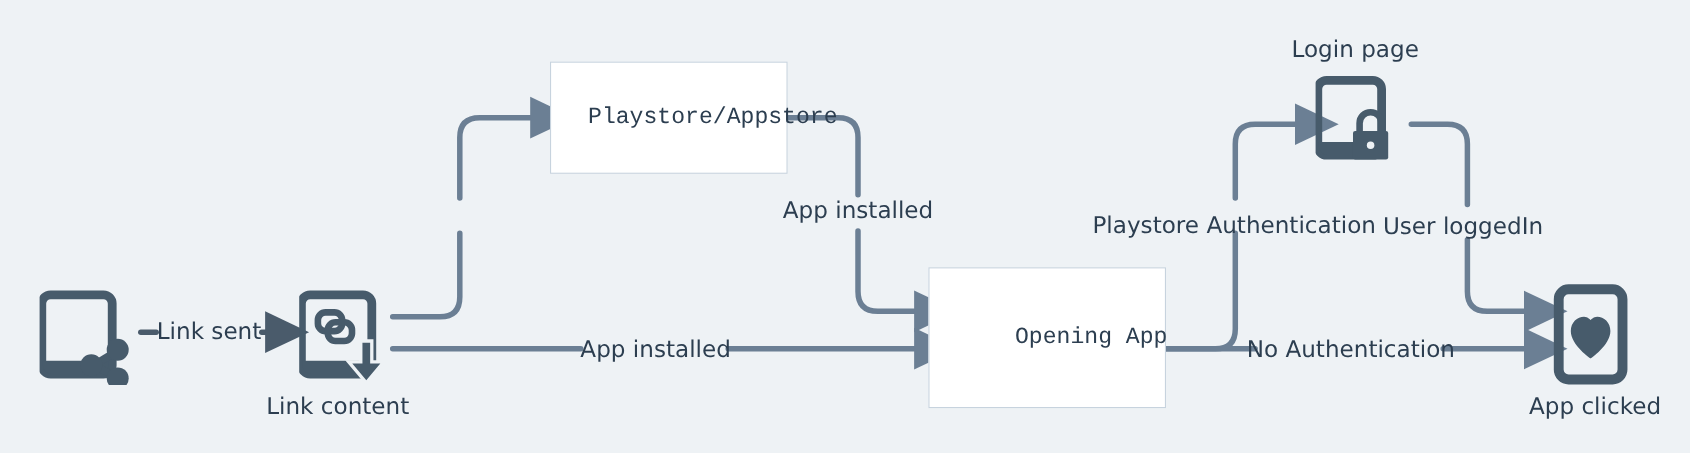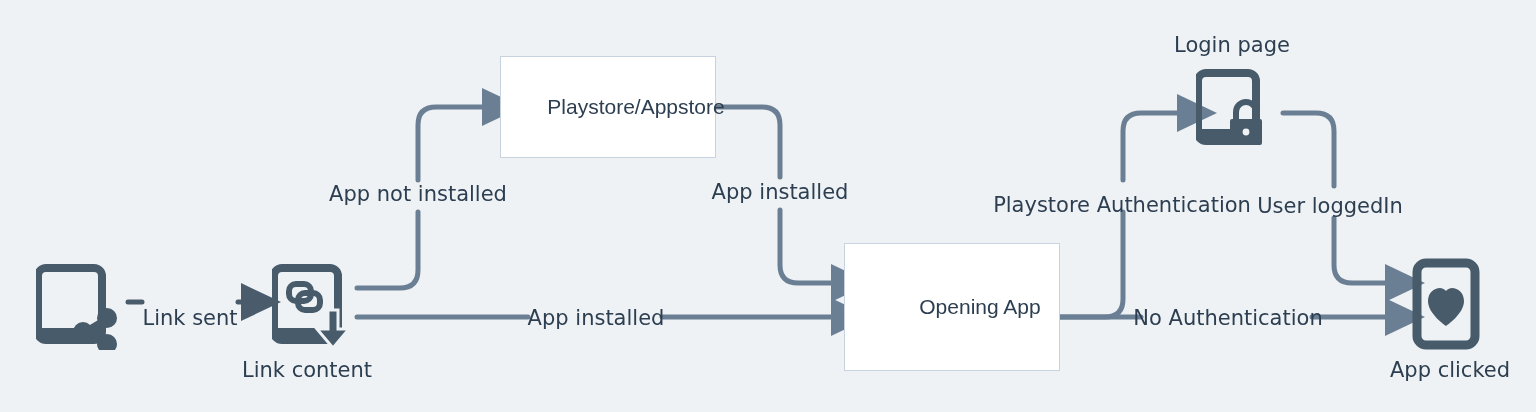--- a/index.html
+++ b/index.html
@@ -32,30 +32,30 @@
     font-size: 21px;
     line-height: 1;
     white-space: nowrap;
     font-family: "DejaVu Sans", "Liberation Sans", sans-serif;
   }
   .lbl.center {
     transform: translate(-50%, -50%);
   }
   .boxtext {
     position: absolute;
-    left: 4px;
+    left: 16px;
     top: 0;
     width: 100%;
     height: 100%;
     display: flex;
     align-items: center;
     justify-content: center;
     color: #2c3e50;
     font-size: 21px;
-    font-family: Liberation Sans, sans-serif;
+    font-family: Liberation Mono, monospace;
     padding-left: 24px;
   }
   .node-box {
     position: absolute;
     background: #ffffff;
     border: 1.5px solid #c7d3de;
     box-sizing: border-box;
   }
   .icon-wrap {
     position: absolute;
@@ -138,23 +138,22 @@
   </svg>
 
   <div class="node-box" style="left:500px; top:56px; width:216px; height:102px;">
     <div class="boxtext">Playstore/Appstore</div>
   </div>
 
   <div class="node-box" style="left:844px; top:243px; width:216px; height:128px;">
     <div class="boxtext">Opening App</div>
   </div>
 
-  <div class="lbl center" style="left:190px; top:302px;margin-top:16px;">Link sent</div>
+  <div class="lbl center" style="left:190px; top:302px;">Link sent</div>
 
-  <div class="lbl center" style="left:418px; top:194px;">App not installed</div>
 
   <div class="lbl center" style="left:780px; top:192px;">App installed</div>
 
   <div class="lbl center" style="left:596px; top:318px;">App installed</div>
 
   <div class="lbl center" style="left:1122px; top:205px;">Playstore Authentication</div>
 
   <div class="lbl center" style="left:1330px; top:206px;">User loggedIn</div>
 
   <div class="lbl center" style="left:1228px; top:318px;">No Authentication</div>

